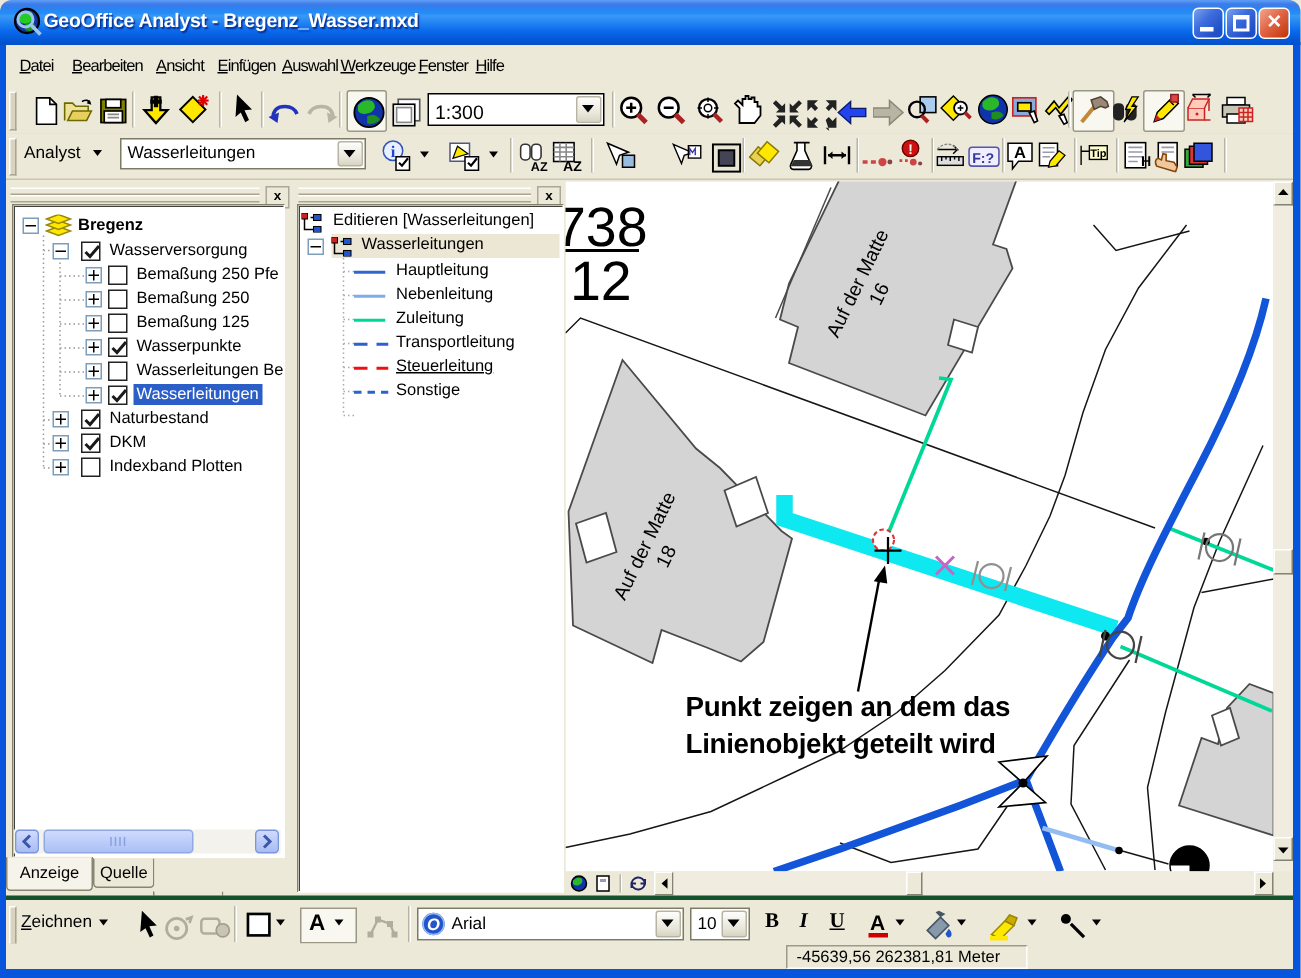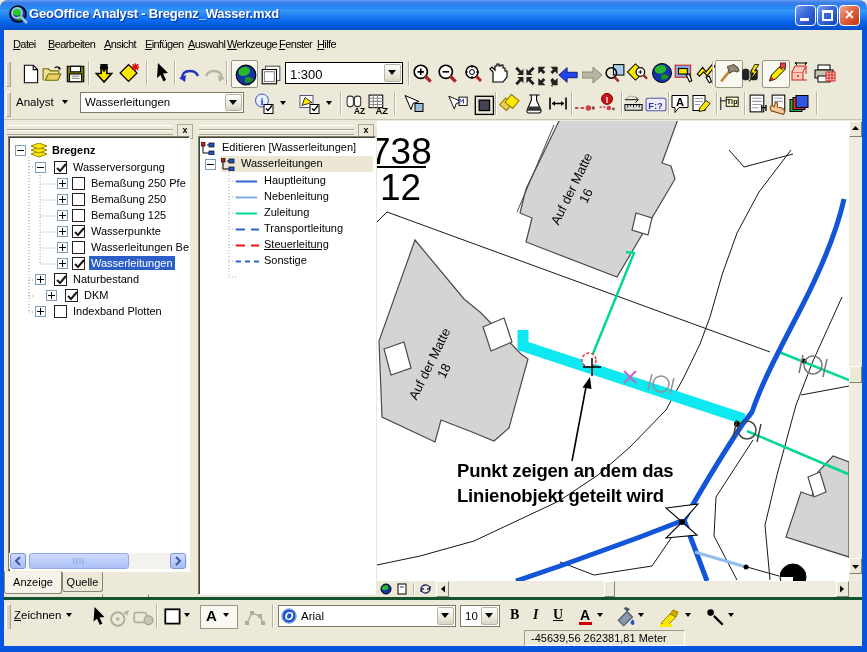--- a/index.html
+++ b/index.html
@@ -466,21 +466,21 @@
             <i></i>
             <b></b>
           </span>
         <span class="cbx" style="left:45px;top:1px;">
             <svg width="13" height="11" viewBox="0 0 13 11">
               <path d="M2,5 l3,3 6,-7" fill="none" stroke="#1a1a1a" stroke-width="2"></path>
             </svg>
           </span>
         <span style="position:absolute;left:64px;top:1px;">Naturbestand</span>
       </div>
-      <div class="trow" style="left:11px;top:151px;width:180px;">
+      <div class="trow" style="left:0;top:151px;width:180px;">
         <span class="expbox plus" style="left:26px;top:2px;">
             <i></i>
             <b></b>
           </span>
         <span class="cbx" style="left:45px;top:1px;">
             <svg width="13" height="11" viewBox="0 0 13 11">
               <path d="M2,5 l3,3 6,-7" fill="none" stroke="#1a1a1a" stroke-width="2"></path>
             </svg>
           </span>
         <span style="position:absolute;left:64px;top:1px;">DKM</span>

